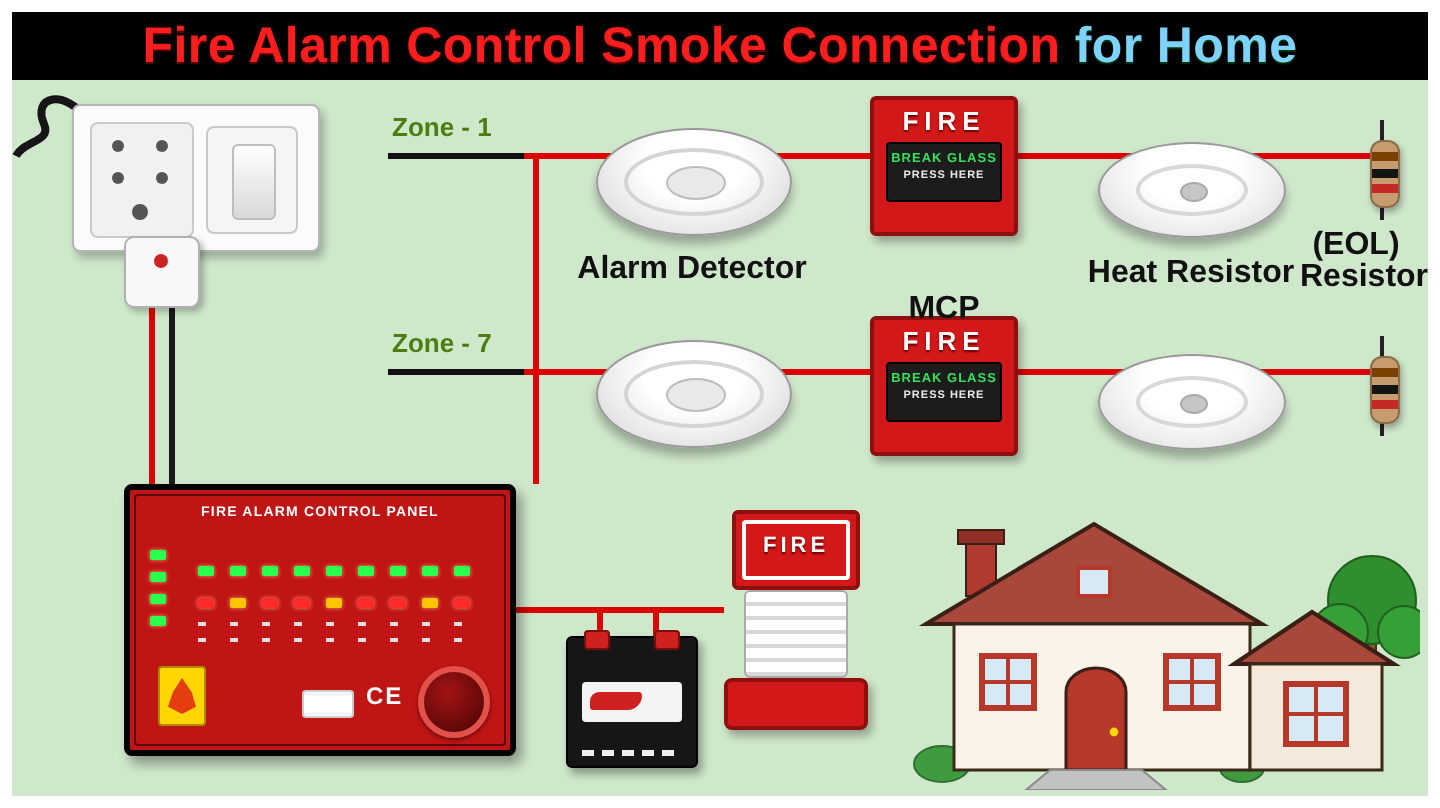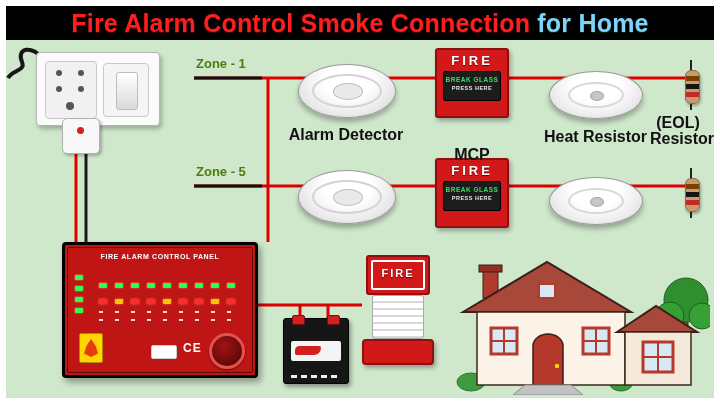--- a/index.html
+++ b/index.html
@@ -127,21 +127,21 @@
       </div>
       <div class="sock-switch">
         <div class="rocker"></div>
       </div>
     </div>
     <div class="comp plug">
       <span class="dot"></span>
     </div>
 
     <div class="zone-label" style="left:190px;top:16px;">Zone - 1</div>
-    <div class="zone-label" style="left:190px;top:124px;">Zone - 5</div>
+    <div class="zone-label" style="left:190px;top:124px;">Zone - 7</div>
 
     <div class="comp smoke" style="left:292px;top:24px;"></div>
     <div class="comp mcp" style="left:429px;top:8px;">
       <div class="mcp-fire">FIRE</div>
       <div class="mcp-glass">
         <div class="mcp-bg">BREAK GLASS</div>
         <div class="mcp-ph">PRESS HERE</div>
       </div>
     </div>
     <div class="comp heat" style="left:543px;top:31px;"></div>

